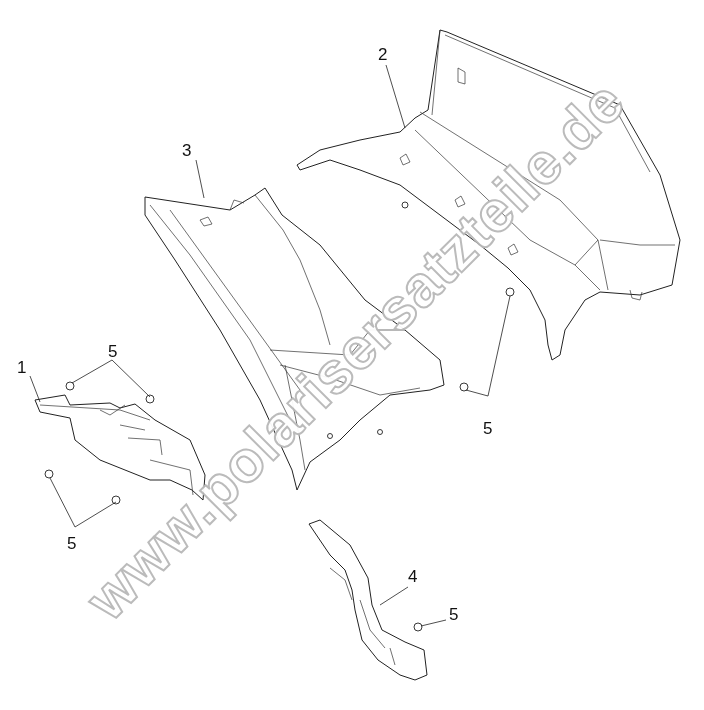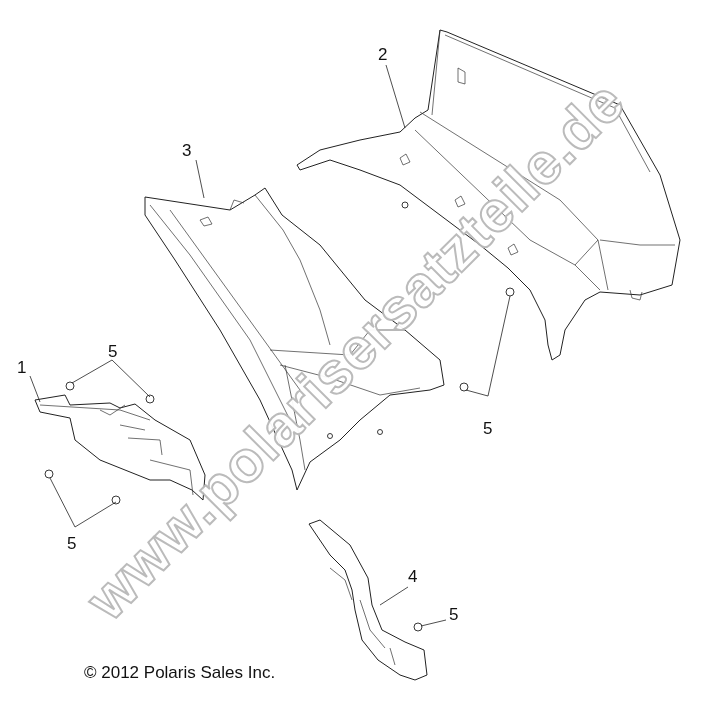--- a/index.html
+++ b/index.html
@@ -71,14 +71,13 @@
 
   <span class="callout" style="left:17px;top:359px;">1</span>
   <span class="callout" style="left:378px;top:46px;">2</span>
   <span class="callout" style="left:182px;top:142px;">3</span>
   <span class="callout" style="left:408px;top:568px;">4</span>
   <span class="callout" style="left:108px;top:343px;">5</span>
   <span class="callout" style="left:67px;top:535px;">5</span>
   <span class="callout" style="left:483px;top:420px;">5</span>
   <span class="callout" style="left:449px;top:606px;">5</span>
 
-  <span class="copyright">© 2012 Polaris Sales Inc.</span>
 </div>
 
 </body></html>

